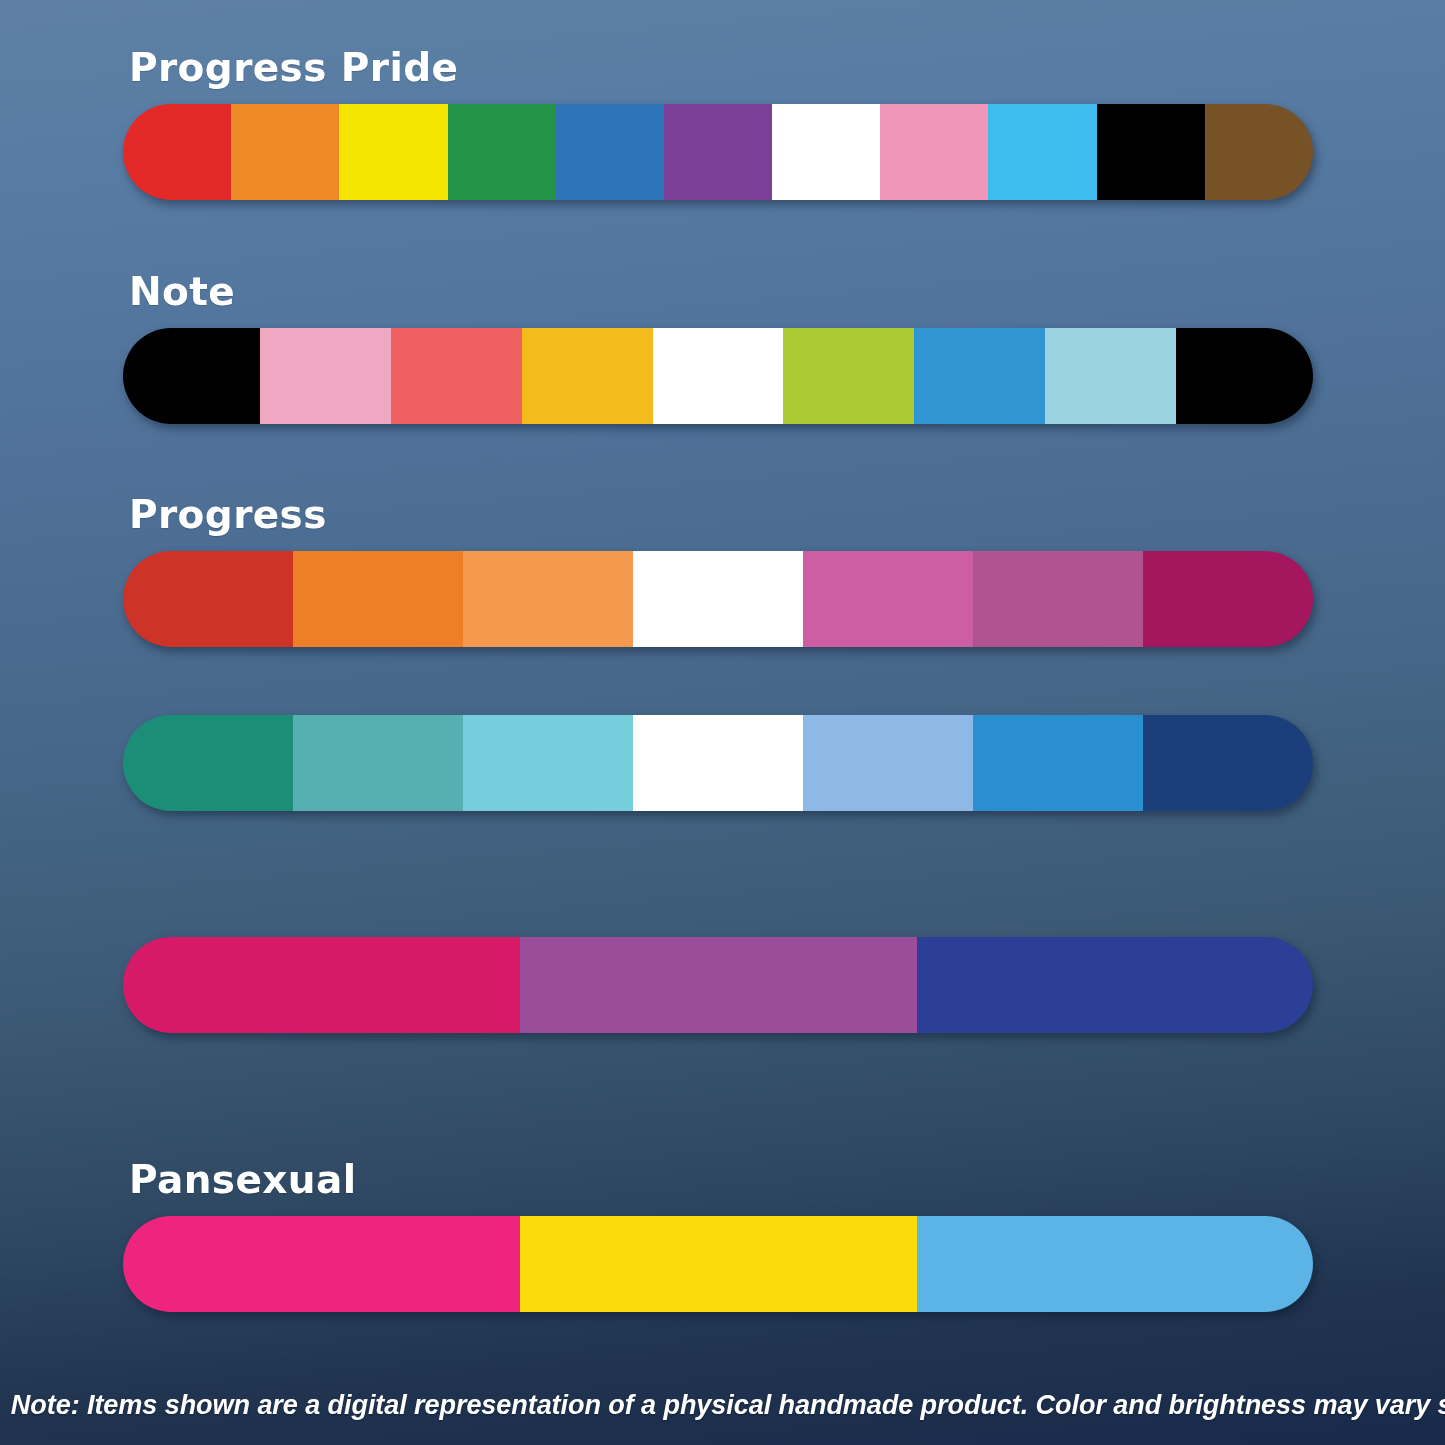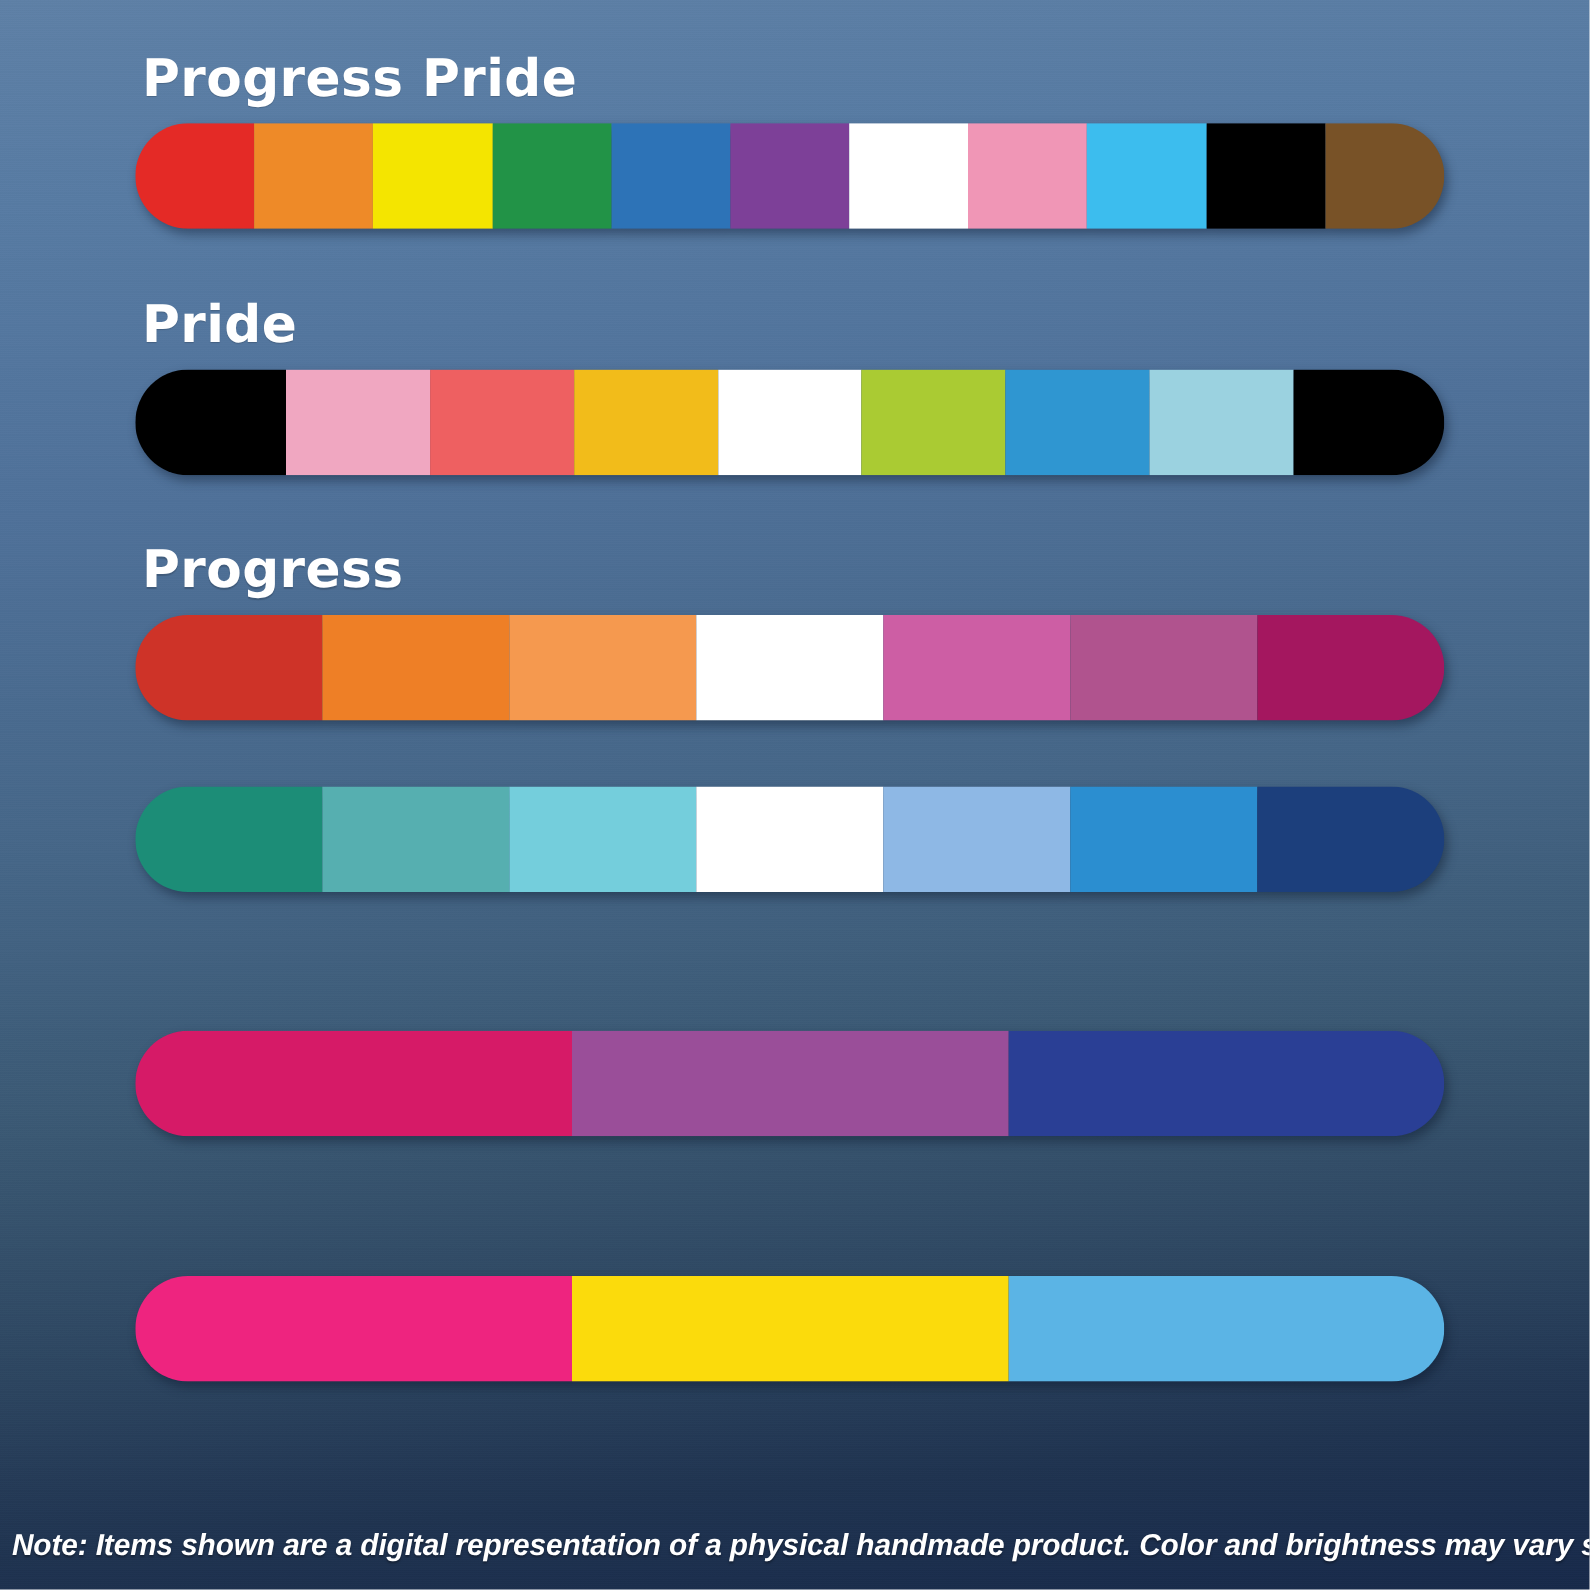--- a/index.html
+++ b/index.html
@@ -55,21 +55,21 @@
   .flag-block {
     position: absolute;
     left: 123px;
     width: 1190px;
   }
 
   .flag-title {
     color: #ffffff;
     font-family: "DejaVu Sans", sans-serif;
     font-weight: bold;
-    font-size: 47px;
+    font-size: 39px;
     letter-spacing: 0.4px;
     line-height: 1;
     margin-left: 6px;
     margin-bottom: 17px;
     text-shadow: 0 1px 1px rgba(0,0,0,0.18);
     white-space: nowrap;
   }
 
   .bar-wrap {
     position: relative;
@@ -127,21 +127,21 @@
             <div class="seg" style="background: rgb(125, 64, 152); flex-basis: 9.09%;"></div>
             <div class="seg" style="background: rgb(255, 255, 255); flex-basis: 9.09%;"></div>
             <div class="seg" style="background: rgb(240, 150, 182); flex-basis: 9.09%;"></div>
             <div class="seg" style="background: rgb(60, 189, 238); flex-basis: 9.09%;"></div>
             <div class="seg" style="background: rgb(0, 0, 0); flex-basis: 9.09%;"></div>
             <div class="seg" style="background: rgb(120, 82, 39); flex-basis: 9.1%;"></div>
           </div>
         </div>
       </div>
       <div class="flag-block" style="top: 272px;">
-        <div class="flag-title">Pride</div>
+        <div class="flag-title">Note</div>
         <div class="bar-wrap">
           <div class="bar">
             <div class="seg" style="background: rgb(0, 0, 0); flex-basis: 11.5%;"></div>
             <div class="seg" style="background: rgb(240, 167, 193); flex-basis: 11%;"></div>
             <div class="seg" style="background: rgb(238, 96, 97); flex-basis: 11%;"></div>
             <div class="seg" style="background: rgb(242, 188, 26); flex-basis: 11%;"></div>
             <div class="seg" style="background: rgb(255, 255, 255); flex-basis: 11%;"></div>
             <div class="seg" style="background: rgb(170, 203, 51); flex-basis: 11%;"></div>
             <div class="seg" style="background: rgb(47, 150, 209); flex-basis: 11%;"></div>
             <div class="seg" style="background: rgb(155, 210, 224); flex-basis: 11%;"></div>
@@ -179,20 +179,21 @@
       <div class="flag-block" style="top: 937px;">
         <div class="bar-wrap">
           <div class="bar">
             <div class="seg" style="background: rgb(214, 26, 103); flex-basis: 33.4%;"></div>
             <div class="seg" style="background: rgb(154, 78, 153); flex-basis: 33.3%;"></div>
             <div class="seg" style="background: rgb(42, 63, 149); flex-basis: 33.3%;"></div>
           </div>
         </div>
       </div>
       <div class="flag-block" style="top: 1160px;">
+        <div class="flag-title">Pansexual</div>
         <div class="bar-wrap">
           <div class="bar">
             <div class="seg" style="background: rgb(238, 36, 127); flex-basis: 33.4%;"></div>
             <div class="seg" style="background: rgb(251, 219, 12); flex-basis: 33.3%;"></div>
             <div class="seg" style="background: rgb(91, 180, 229); flex-basis: 33.3%;"></div>
           </div>
         </div>
       </div>
     </div>
 

